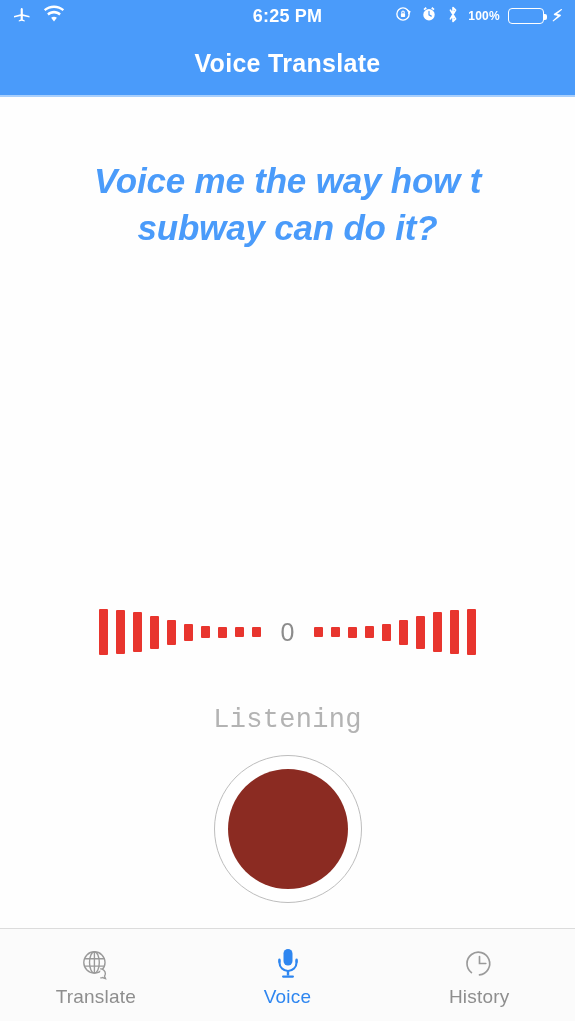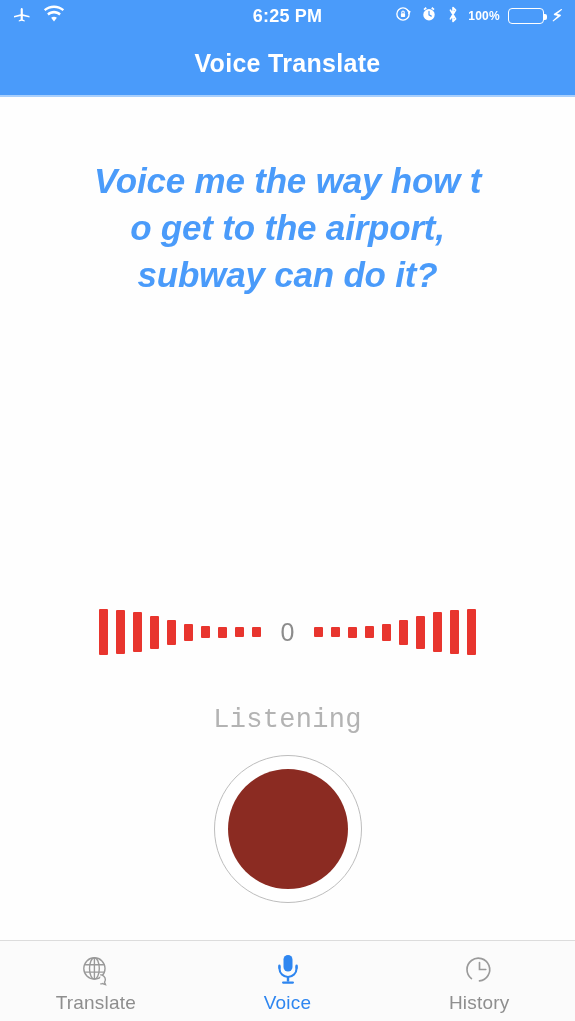--- a/index.html
+++ b/index.html
@@ -122,21 +122,21 @@
     background:#ffffff;
   }
   .rec-dot {
     width:120px; height:120px;
     border-radius:50%;
     background:#8b2b22;
   }
 
   
   .tabbar {
-    height:81px; flex:none;
+    height:93px; flex:none;
     background:#fbfbfb;
     border-top:1.5px solid #dcdcdc;
     display:flex;
   }
   .tab {
     flex:1;
     display:flex; flex-direction:column;
     align-items:center; justify-content:center;
     gap:5px;
     padding-top:4px;
@@ -210,21 +210,20 @@
   </div>
 
   <div class="navbar" style="background: rgb(74, 155, 250);">
     <span class="navtitle">Voice Translate</span>
   </div>
 
   <div class="content">
 
     <div class="phrase" style="color: rgb(74, 155, 250);">
       <div>Voice me the way how t</div>
-      <div>o get to the airport,</div>
       <div>subway can do it?</div>
     </div>
 
     <div class="wave-wrap">
       <div class="wave-side left">
           <span class="bar" style="height: 46px; background: rgb(232, 53, 46);"></span>
           <span class="bar" style="height: 44px; background: rgb(232, 53, 46);"></span>
           <span class="bar" style="height: 40px; background: rgb(232, 53, 46);"></span>
           <span class="bar" style="height: 33px; background: rgb(232, 53, 46);"></span>
           <span class="bar" style="height: 25px; background: rgb(232, 53, 46);"></span>

